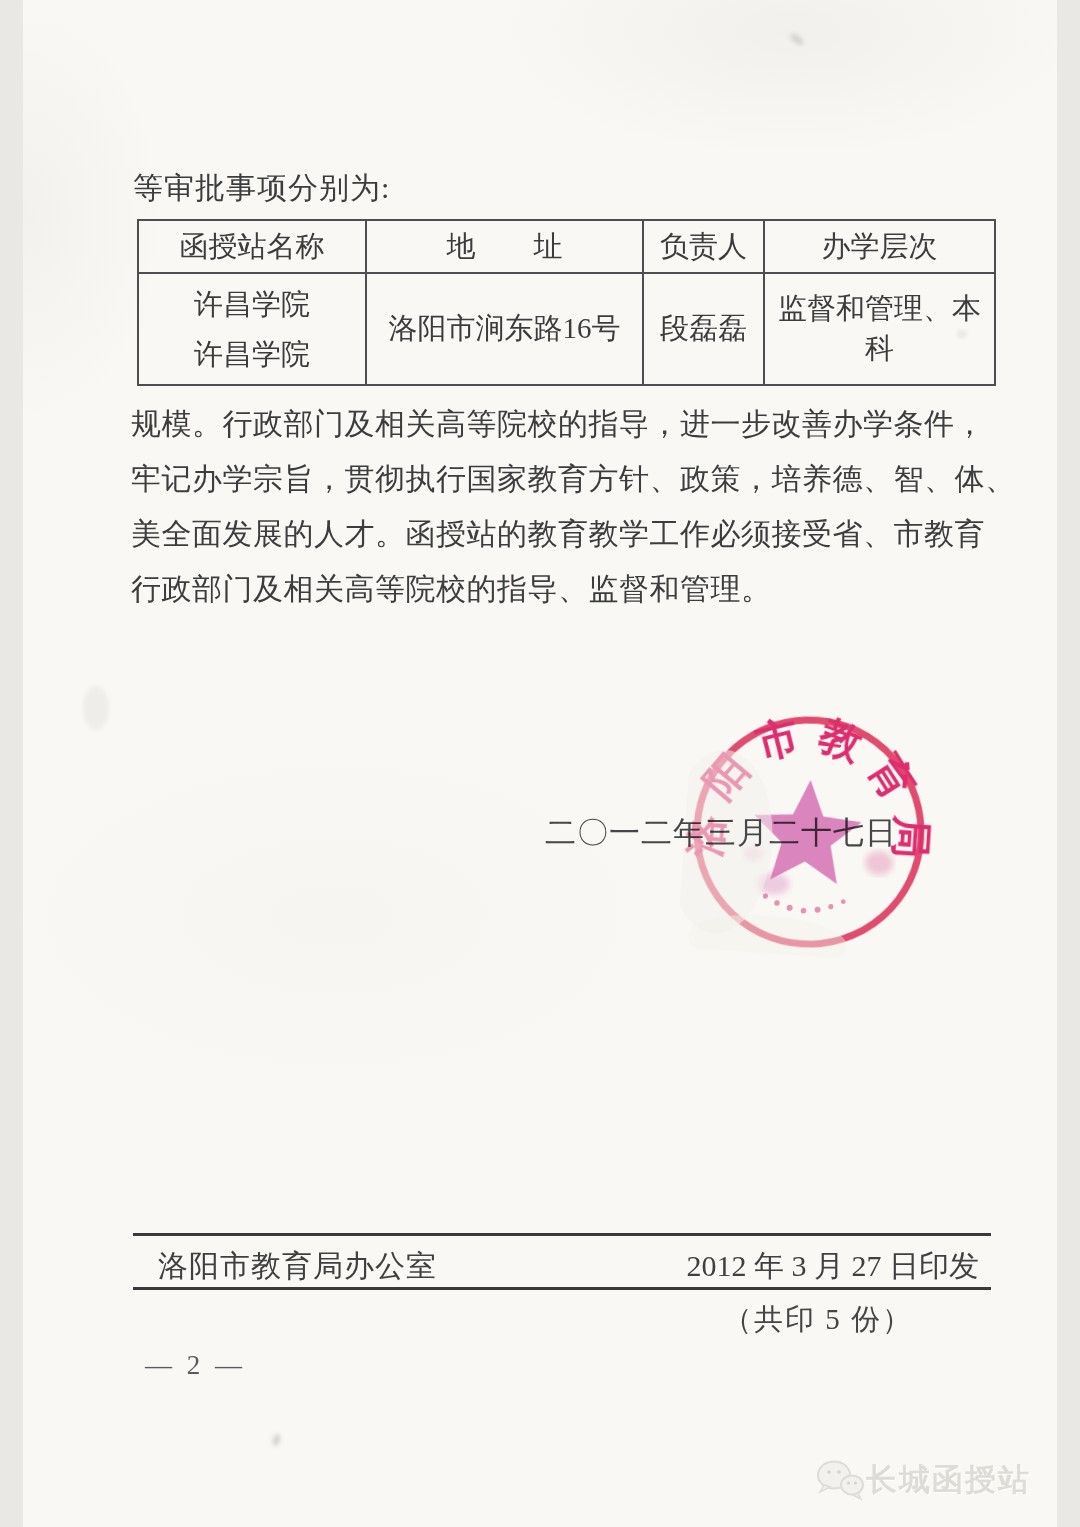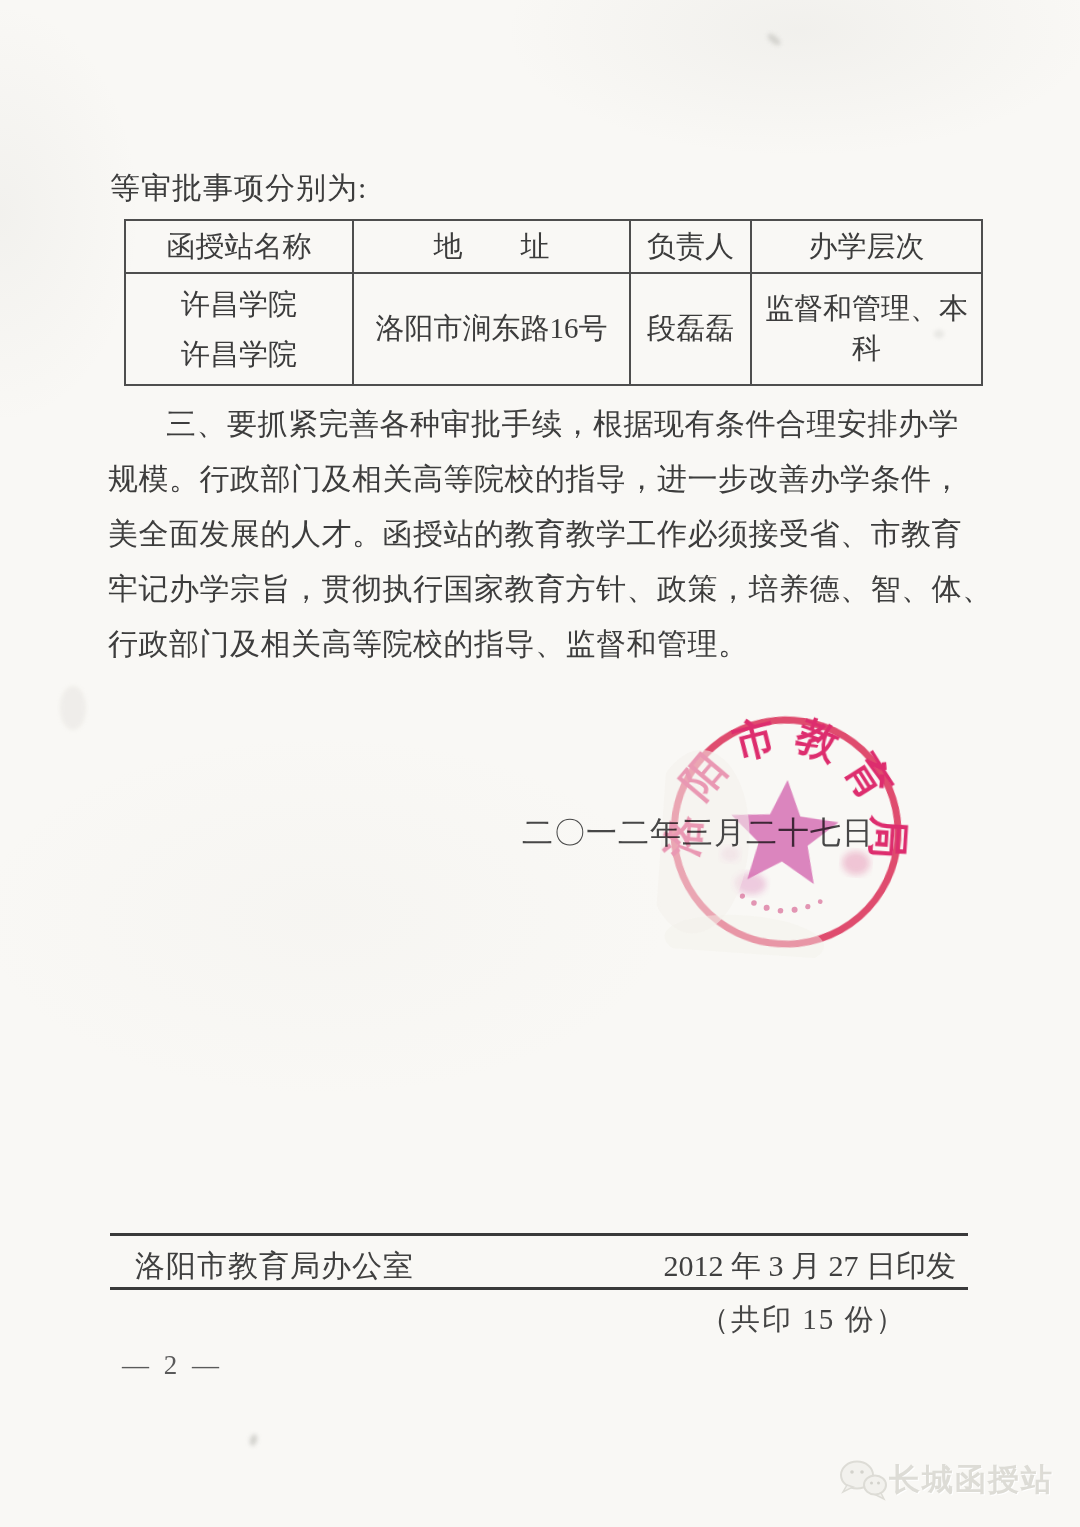--- a/index.html
+++ b/index.html
@@ -1,34 +1,35 @@
 <!DOCTYPE html>
 <html><head>
 <meta charset="utf-8">
 <style>
   html,body{margin:0;padding:0;}
   body{background:#e9e8e5;}
   .page{
     position:relative;
-    width:1080px;height:1527px;
+    width:1000px;height:1527px;
     margin:0 auto;
     background:
       radial-gradient(ellipse 420px 180px at 74% 2%, rgba(170,170,162,.10), transparent 70%),
       radial-gradient(ellipse 200px 300px at 0% 14%, rgba(160,160,152,.08), transparent 70%),
       radial-gradient(ellipse 500px 260px at 30% 60%, rgba(200,198,190,.06), transparent 70%),
       #f9f8f5;
     overflow:hidden;
     font-family:"Liberation Serif","DejaVu Serif",serif;
     color:#3d3d3d;
+    padding-left:34px;
   }
   
   .intro{position:absolute;left:110px;top:168px;font-size:30px;letter-spacing:1px;}
   
   .approval-table{
-    position:absolute;left:124px;top:219px;width:857px;
+    position:absolute;left:114px;top:219px;width:857px;
     border-collapse:collapse;table-layout:fixed;
     font-size:29px;color:#3c3c3c;
   }
   .approval-table td{
     border:2px solid #4e4e4e;
     text-align:center;vertical-align:middle;
     padding:0;
   }
   .approval-table .hdr{height:53px;}
   .approval-table .row{height:112px;}
@@ -105,24 +106,23 @@
         <div>许昌学院</div>
       </td>
       <td>洛阳市涧东路16号</td>
       <td>段磊磊</td>
       <td>监督和管理、本科</td>
     </tr>
   </tbody>
     </table>
 
   <div class="body-text">
-    <div class="line first">三、要抓紧完善各种审批手续，根据现有条件合理安排办学</div>
     <div class="line">规模。行政部门及相关高等院校的指导，进一步改善办学条件，</div>
+    <div class="line">牢记办学宗旨，贯彻执行国家教育方针、政策，培养德、智、体、</div>
     <div class="line">美全面发展的人才。函授站的教育教学工作必须接受省、市教育</div>
-    <div class="line">牢记办学宗旨，贯彻执行国家教育方针、政策，培养德、智、体、</div>
     <div class="line">行政部门及相关高等院校的指导、监督和管理。</div>
   </div>
 
   <div class="date-line">二〇一二年三月二十七日</div>
 
   <div class="seal">
     <svg width="248" height="248" viewBox="0 0 248 248">
       <defs>
         <path id="sealArc" d="M 38,148 A 88,88 0 1 1 210,148" fill="none"></path>
         <filter id="blurS">
@@ -161,21 +161,21 @@
   </div>
 
   <div class="rule rule-1"></div>
 
   <div class="office-line">
     <span class="office">洛阳市教育局办公室</span>
     <span class="printed">2012 年 3 月 27 日印发</span>
   </div>
   <div class="rule rule-2"></div>
 
-  <div class="copies-line">（共印 15 份）</div>
+  <div class="copies-line">（共印 5 份）</div>
 
   <div class="page-number">— 2 —</div>
 
   <div class="watermark">
     <svg width="52" height="44" viewBox="0 0 52 44">
       <ellipse cx="20" cy="17" rx="16" ry="13.5" fill="#f2f1ed" stroke="#dddcd6" stroke-width="2"></ellipse>
       <path d="M 10,27 L 6,34 L 16,29 Z" fill="#f2f1ed" stroke="#dddcd6" stroke-width="1.5"></path>
       <circle cx="15" cy="14" r="1.8" fill="#d3d2cc"></circle>
       <circle cx="25" cy="14" r="1.8" fill="#d3d2cc"></circle>
       <ellipse cx="38" cy="27" rx="11" ry="9.5" fill="#f2f1ed" stroke="#dddcd6" stroke-width="2"></ellipse>

